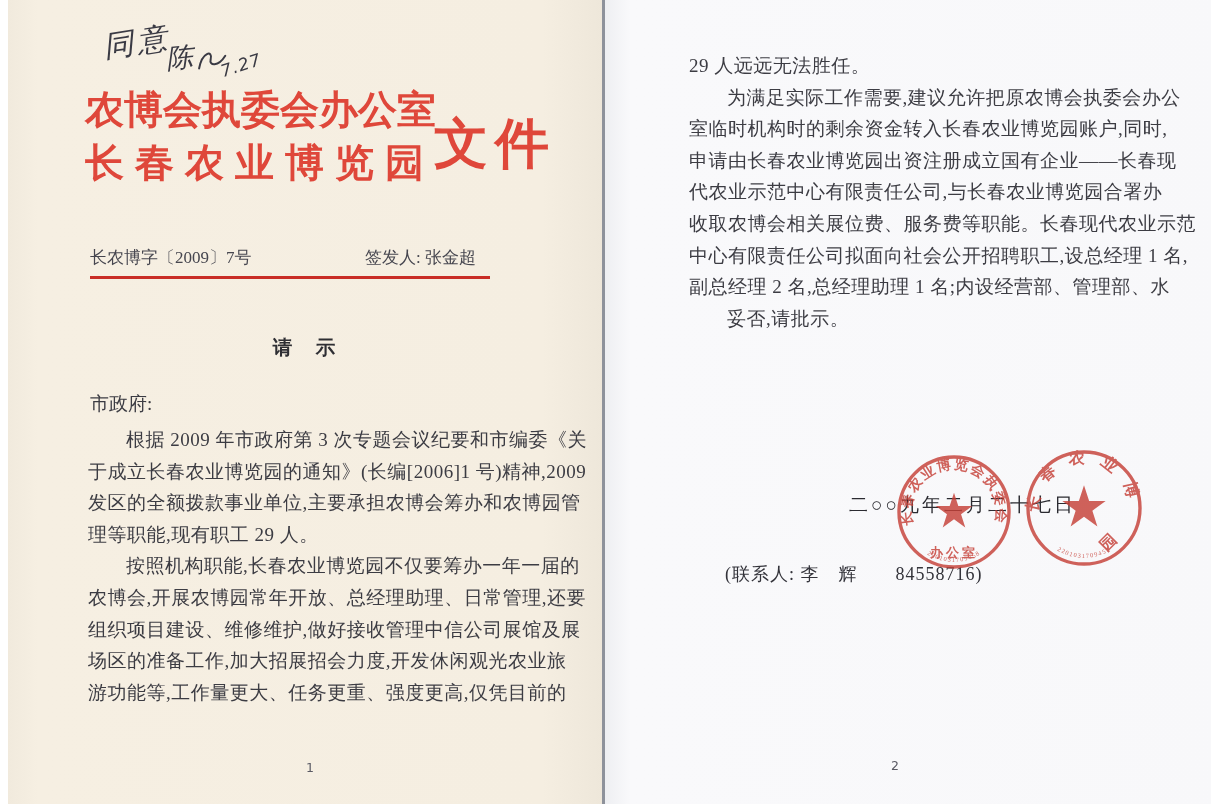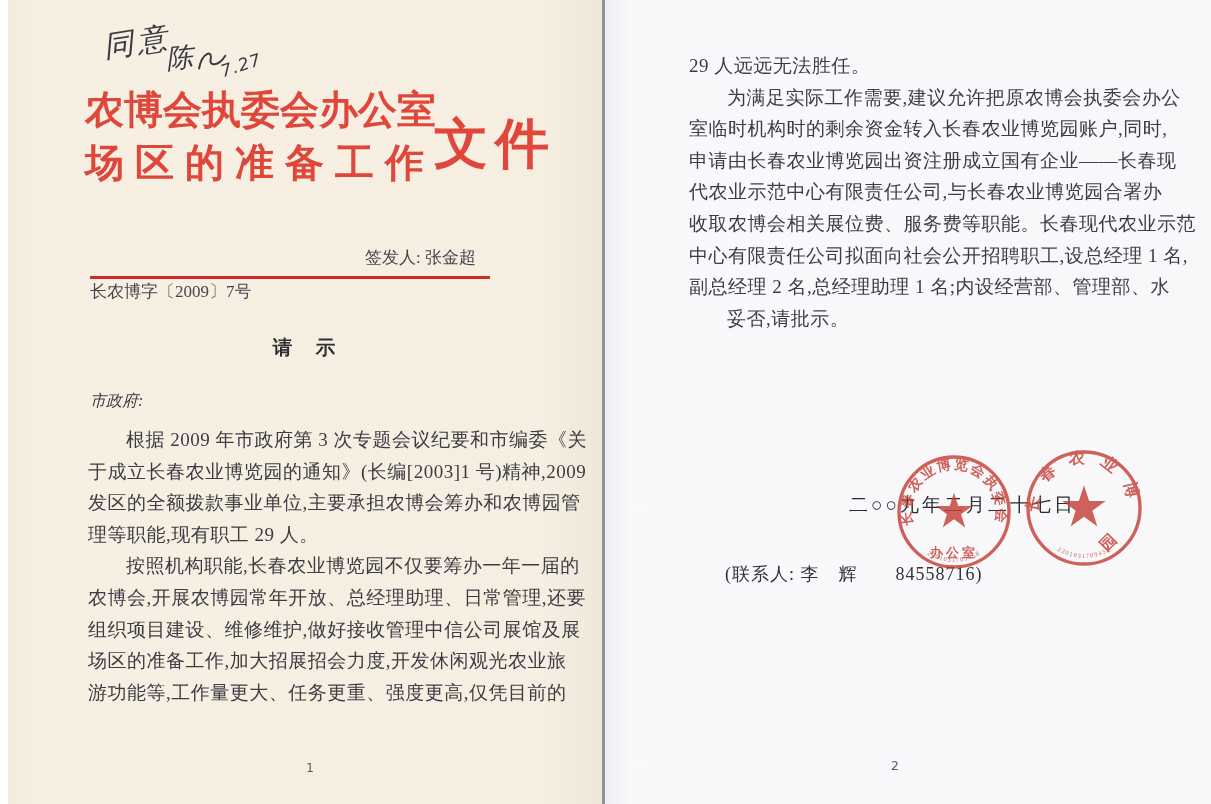--- a/index.html
+++ b/index.html
@@ -27,30 +27,30 @@
   .hw-flourish{position:absolute;left:188px;top:48px;transform:rotate(-10deg);}
   .hw-date{left:212px;top:55px;font-size:17px;transform:rotate(-18deg);letter-spacing:1px;}
 
   
   .hdr1,.hdr2,.docword{position:absolute;color:#df473a;font-weight:700;white-space:nowrap;}
   .hdr1{left:77px;top:90px;font-size:39px;line-height:1;}
   .hdr2{left:77px;top:143px;font-size:39px;line-height:1;letter-spacing:11px;}
   .docword{left:426px;top:117px;font-size:54px;line-height:1;letter-spacing:7px;}
 
   .docnum,.issuer{position:absolute;top:246px;font-size:17px;color:#46464f;white-space:nowrap;}
-  .docnum{left:82px;margin-top:34px;}
+  .docnum{left:82px;}
   .issuer{left:357px;}
   .redrule{position:absolute;left:82px;top:276px;width:400px;height:3px;background:#c92d26;}
 
   .title1,.title2{position:absolute;left:40px;width:514px;text-align:center;font-weight:700;
     color:#2e2e33;font-size:19.5px;white-space:nowrap;}
   .title1{top:302px;}
   .title2{top:334px;letter-spacing:2px;}
 
-  .salutation{position:absolute;left:82px;top:391px;font-size:16px;color:#3c3c43;font-style:italic;}
+  .salutation{position:absolute;left:82px;top:391px;font-size:19px;color:#3c3c43;}
 
   .bodyblock{position:absolute;font-size:19px;color:#3c3c43;}
   .left-body{left:80px;top:424px;width:440px;}
   .right-body{left:84px;top:50px;width:424px;}
   .body-line{height:31.6px;line-height:31.6px;white-space:nowrap;letter-spacing:0.5px;}
   .body-line.indent{text-indent:38px;}
 
   .dateline{position:absolute;left:244px;top:492px;font-size:19px;color:#2b2b31;
     letter-spacing:3px;white-space:nowrap;}
   .contact{position:absolute;left:120px;top:562px;font-size:18px;color:#33333a;
@@ -68,34 +68,34 @@
 
 <div class="page left">
   <div class="hw hw-approval">同意</div>
   <div class="hw hw-sig">陈</div>
   <svg class="hw-flourish" width="34" height="26" viewBox="0 0 34 26">
     <path d="M2,18 C8,2 19,2 15,11 C12,17 21,20 30,10" stroke="#3a3a44" stroke-width="2" fill="none" stroke-linecap="round"></path>
   </svg>
   <div class="hw hw-date">7.27</div>
 
   <div class="hdr1">农博会执委会办公室</div>
-  <div class="hdr2">场区的准备工作</div>
+  <div class="hdr2">长春农业博览园</div>
   <div class="docword">文件</div>
 
   <div class="docnum">长农博字〔2009〕7号</div>
   <div class="issuer">签发人: 张金超</div>
   <div class="redrule"></div>
 
   <div class="title2">请　示</div>
 
   <div class="salutation">市政府:</div>
 
   <div class="bodyblock left-body">
       <div class="body-line indent">根据 2009 年市政府第 3 次专题会议纪要和市编委《关</div>
-      <div class="body-line">于成立长春农业博览园的通知》(长编[2003]1 号)精神,2009</div>
+      <div class="body-line">于成立长春农业博览园的通知》(长编[2006]1 号)精神,2009</div>
       <div class="body-line">发区的全额拨款事业单位,主要承担农博会筹办和农博园管</div>
       <div class="body-line end">理等职能,现有职工 29 人。</div>
       <div class="body-line indent">按照机构职能,长春农业博览园不仅要筹办一年一届的</div>
       <div class="body-line">农博会,开展农博园常年开放、总经理助理、日常管理,还要</div>
       <div class="body-line">组织项目建设、维修维护,做好接收管理中信公司展馆及展</div>
       <div class="body-line">场区的准备工作,加大招展招会力度,开发休闲观光农业旅</div>
       <div class="body-line">游功能等,工作量更大、任务更重、强度更高,仅凭目前的</div>
     </div>
 
   <div class="pagenum p1">1</div>

